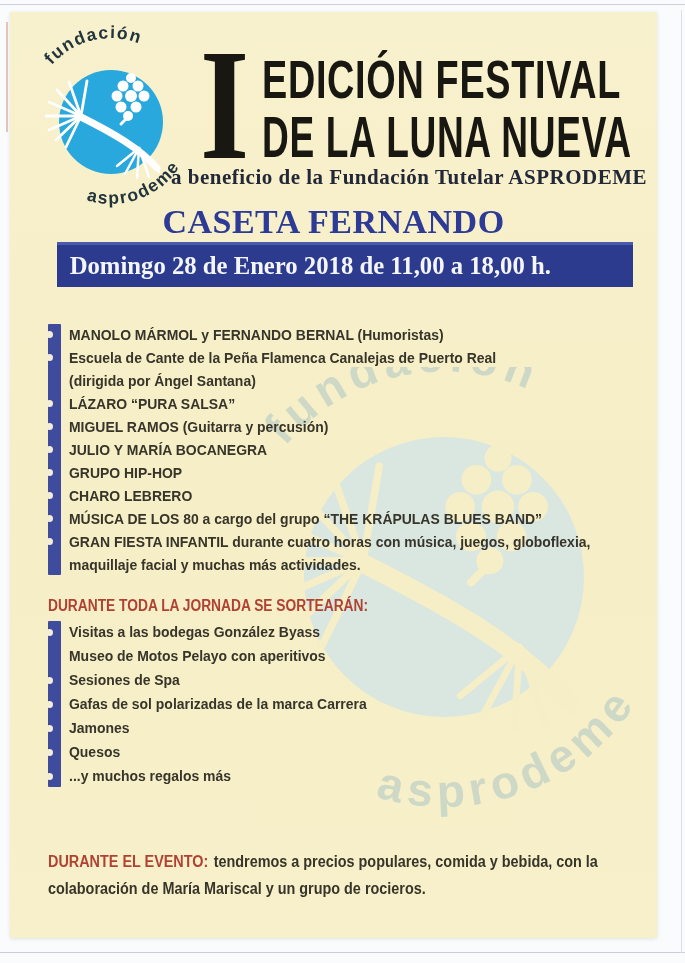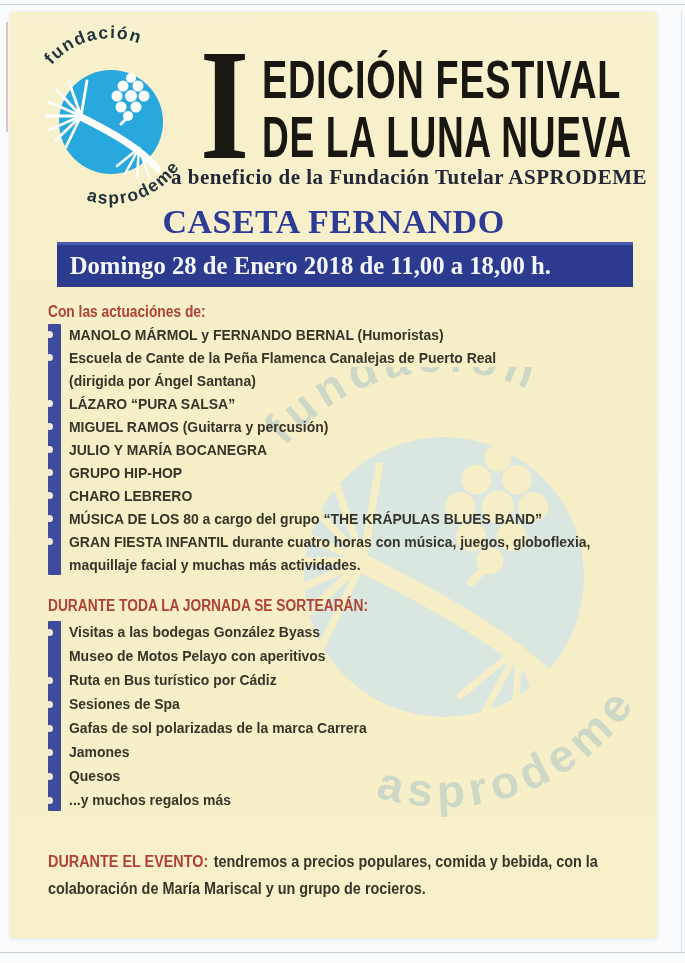--- a/index.html
+++ b/index.html
@@ -175,23 +175,20 @@
       <span class="scale">DE LA LUNA NUEVA</span>
     </div>
     <div class="layer subtitle">a beneficio de la Fundación Tutelar ASPRODEME</div>
 
     <div class="layer venue">CASETA FERNANDO</div>
 
     <div class="layer banner">
       <span class="scale">Domingo 28 de Enero 2018 de 11,00 a 18,00 h.</span>
     </div>
 
-    <div class="layer sec-heading h-lineup">
-      <span class="scale">Con las actuaciónes de:</span>
-    </div>
     <div class="layer blist l-lineup">
       <div class="vbar"></div>
 
     <div class="line b">
           <span class="dot"></span>
           <span class="txt">MANOLO MÁRMOL y FERNANDO BERNAL (Humoristas)</span>
         </div>
         <div class="line b">
           <span class="dot"></span>
           <span class="txt">Escuela de Cante de la Peña Flamenca Canalejas de Puerto Real</span>
@@ -243,24 +240,20 @@
         <div class="line b">
           <span class="dot"></span>
           <span class="txt">Visitas a las bodegas González Byass</span>
         </div>
         <div class="line">
           
           <span class="txt">Museo de Motos Pelayo con aperitivos</span>
         </div>
         <div class="line b">
           <span class="dot"></span>
-          <span class="txt">Ruta en Bus turístico por Cádiz</span>
-        </div>
-        <div class="line b">
-          <span class="dot"></span>
           <span class="txt">Sesiones de Spa</span>
         </div>
         <div class="line b">
           <span class="dot"></span>
           <span class="txt">Gafas de sol polarizadas de la marca Carrera</span>
         </div>
         <div class="line b">
           <span class="dot"></span>
           <span class="txt">Jamones</span>
         </div>

